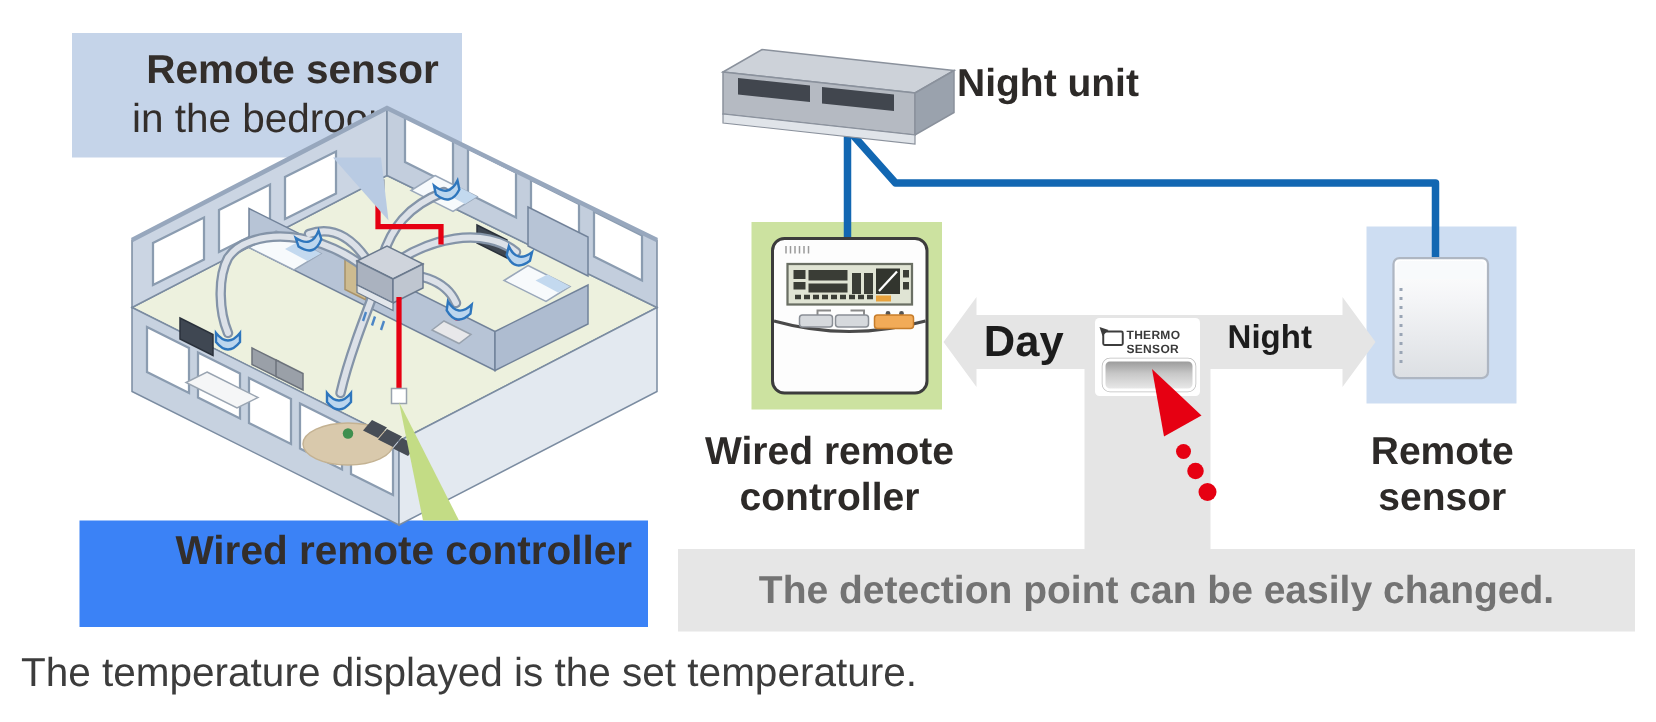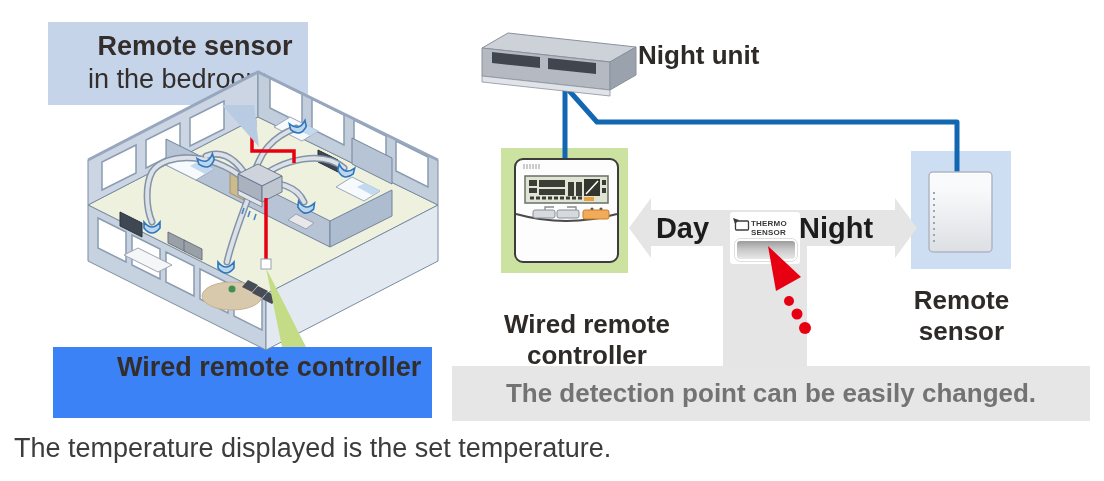--- a/index.html
+++ b/index.html
@@ -27,24 +27,24 @@
     text-align:center;font-size:26px;font-weight:700;line-height:55px;color:#737373;
   }
   
   #gfx{z-index:2;left:0;top:0;}
   
   .lbl{z-index:3;color:#2d2a28;}
   .lbl-indoor{left:638px;top:40px;font-size:26px;font-weight:700;}
   .cap{
     text-align:center;font-size:26px;font-weight:700;line-height:31px;color:#2d2a28;
   }
-  .cap-controller{left:498px;top:285px;width:178px;margin-top:24px;}
+  .cap-controller{left:464px;top:285px;width:178px;}
   .cap-sensor{left:899px;top:285px;width:125px;}
   .lbl-day{left:645px;top:212px;width:75px;text-align:center;font-size:29px;font-weight:700;color:#1c1c1c;}
-  .lbl-night{left:799px;top:212px;width:95px;font-size:29px;font-weight:700;color:#1c1c1c;}
+  .lbl-night{left:799px;top:212px;width:95px;text-align:center;font-size:22px;font-weight:700;color:#1c1c1c;}
   .lbl-thermo{left:751px;top:219px;width:52px;font-size:8px;font-weight:700;line-height:9px;color:#3a3a3a;letter-spacing:0.2px;}
   .footer-text{left:14px;top:433px;font-size:27px;font-weight:400;color:#3c3c3c;}
 </style>
 </head>
 <body>
 
 <div id="stage">
 
   <div class="abs panel callout-blue">
     <div class="callout-title">Remote sensor</div>

